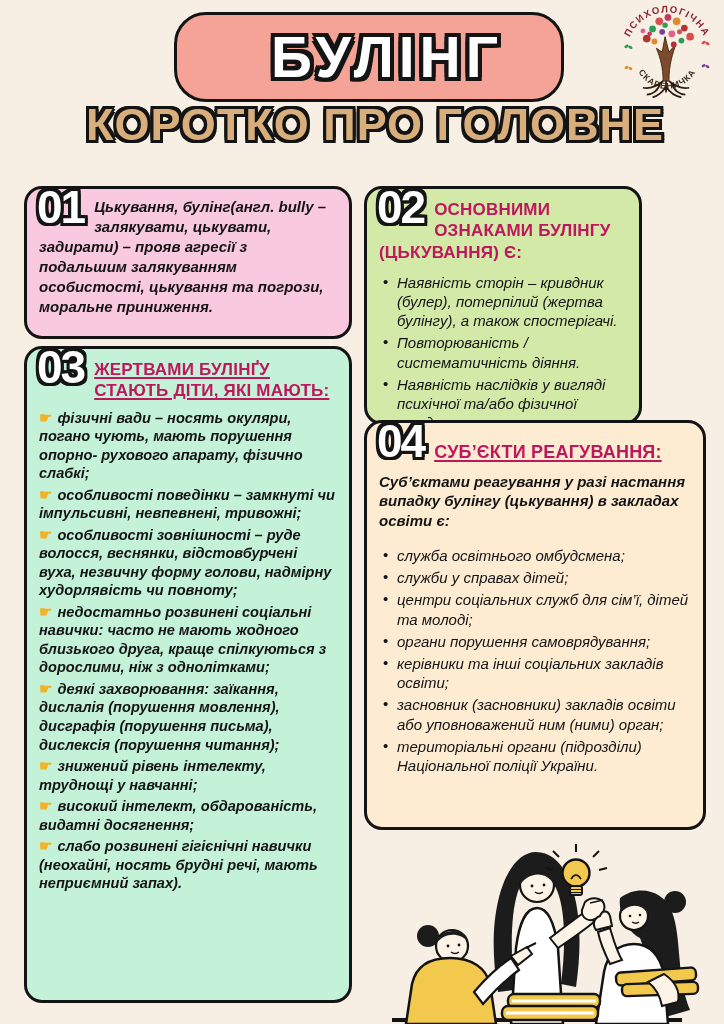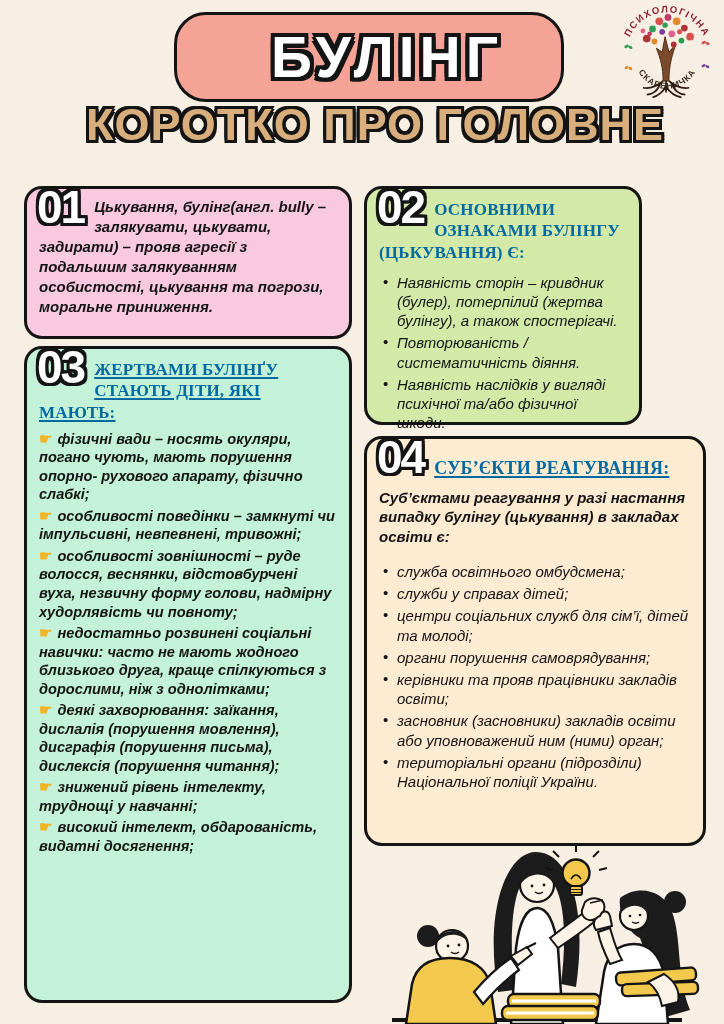--- a/index.html
+++ b/index.html
@@ -35,33 +35,33 @@
 
   
   .card {
     position:absolute; box-sizing:border-box;
     border:3px solid #141414; border-radius:18px;
     padding:8px 12px 10px;
   }
   .card1 { left:24px;  top:186px; width:328px; height:153px; background:#f8c9df; }
   .card2 { left:364px; top:186px; width:278px; height:239px; background:#d2e9a8; }
   .card3 { left:24px;  top:346px; width:328px; height:657px; background:#c3f2d8; }
-  .card4 { left:364px; top:436px; width:342px; height:410px; background:#fdebd2; }
+  .card4 { left:364px; top:420px; width:342px; height:410px; background:#fdebd2; }
 
   .num {
     float:left; font-size:46px; font-weight:900; line-height:0.9;
     letter-spacing:-2px; color:#ffffff; margin:-10px 10px 2px -2px;
     text-shadow:
       -3px -3px 0 #141414, 3px -3px 0 #141414, -3px 3px 0 #141414, 3px 3px 0 #141414,
       -3px 0 0 #141414, 3px 0 0 #141414, 0 -3px 0 #141414, 0 3px 0 #141414,
       -2px -3px 0 #141414, 2px -3px 0 #141414, -2px 3px 0 #141414, 2px 3px 0 #141414;
   }
   .card h3 {
     margin:2px 0 4px; font-size:17px; line-height:1.25; font-weight:800;
-    color:#0369a1; letter-spacing:0.2px;font-family:Liberation Serif, serif;
+    color:#be185d; letter-spacing:0.2px;
   }
   .card3 h3, .card4 h3 { text-decoration:underline; text-decoration-thickness:2px; text-underline-offset:2px; }
   .card4 h3 { padding-top:8px; font-size:18px; }
 
   .body-text {
     margin:0; font-style:italic; font-weight:700; color:#141414;
     font-size:15px; line-height:1.33;
   }
   .card ul { margin:10px 0 0; padding:0 0 0 18px; list-style:none; clear:both; }
   .card li {
@@ -154,33 +154,34 @@
     <span class="num">03</span>
     <h3>ЖЕРТВАМИ БУЛІНҐУ СТАЮТЬ ДІТИ, ЯКІ МАЮТЬ:</h3>
     <div class="items">
         <p class="item"><span class="finger">☛</span><span>фізичні вади – носять окуляри, погано чують, мають порушення опорно- рухового апарату, фізично слабкі;</span></p>
         <p class="item"><span class="finger">☛</span><span>особливості поведінки – замкнуті чи імпульсивні, невпевнені, тривожні;</span></p>
         <p class="item"><span class="finger">☛</span><span>особливості зовнішності – руде волосся, веснянки, відстовбурчені вуха, незвичну форму голови, надмірну худорлявість чи повноту;</span></p>
         <p class="item"><span class="finger">☛</span><span>недостатньо розвинені соціальні навички: часто не мають жодного близького друга, краще спілкуються з дорослими, ніж з однолітками;</span></p>
         <p class="item"><span class="finger">☛</span><span>деякі захворювання: заїкання, дислалія (порушення мовлення), дисграфія (порушення письма), дислексія (порушення читання);</span></p>
         <p class="item"><span class="finger">☛</span><span>знижений рівень інтелекту, труднощі у навчанні;</span></p>
         <p class="item"><span class="finger">☛</span><span>високий інтелект, обдарованість, видатні досягнення;</span></p>
+        <p class="item"><span class="finger">☛</span><span>слабо розвинені гігієнічні навички (неохайні, носять брудні речі, мають неприємний запах).</span></p>
       </div>
   </section>
 
   <section class="card card4">
     <span class="num">04</span>
     <h3>СУБ’ЄКТИ РЕАГУВАННЯ:</h3>
     <p class="body-text intro">Суб’єктами реагування у разі настання випадку булінгу (цькування) в закладах освіти є:</p>
     <ul>
         <li>служба освітнього омбудсмена;</li>
         <li>служби у справах дітей;</li>
         <li>центри соціальних служб для сім’ї, дітей та молоді;</li>
         <li>органи порушення самоврядування;</li>
-        <li>керівники та прояв працівники закладів освіти;</li>
+        <li>керівники та інші соціальних закладів освіти;</li>
         <li>засновник (засновники) закладів освіти або уповноважений ним (ними) орган;</li>
         <li>територіальні органи (підрозділи) Національної поліції України.</li>
       </ul>
   </section>
 
   <svg class="illu" viewBox="0 0 344 182">
 
     <line x1="12" y1="178" x2="302" y2="178" stroke="#141414" stroke-width="4"></line>
 
     <g>

